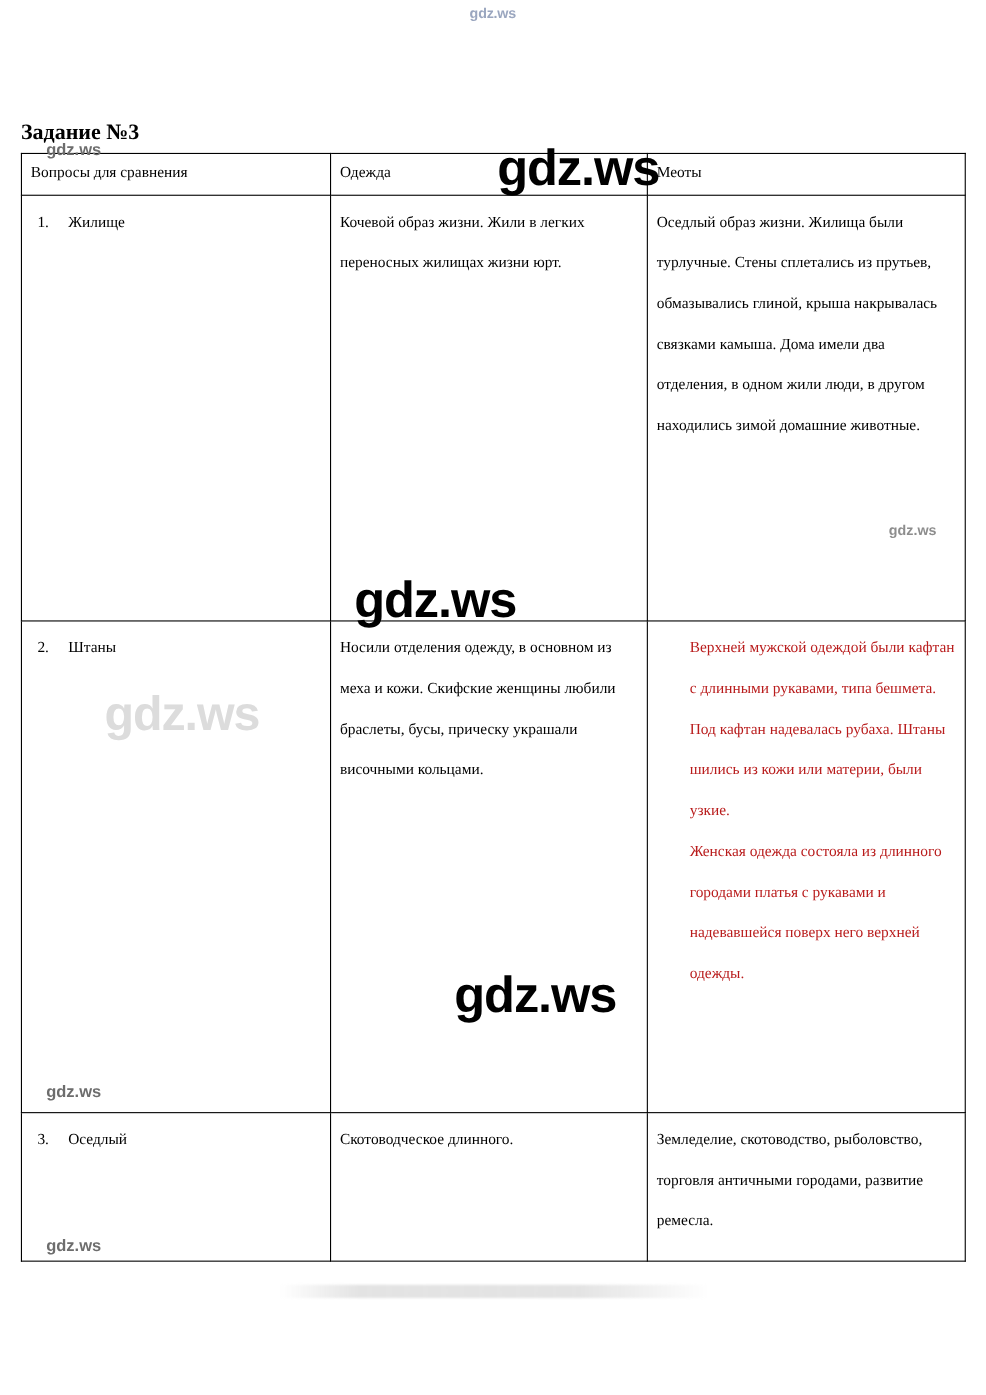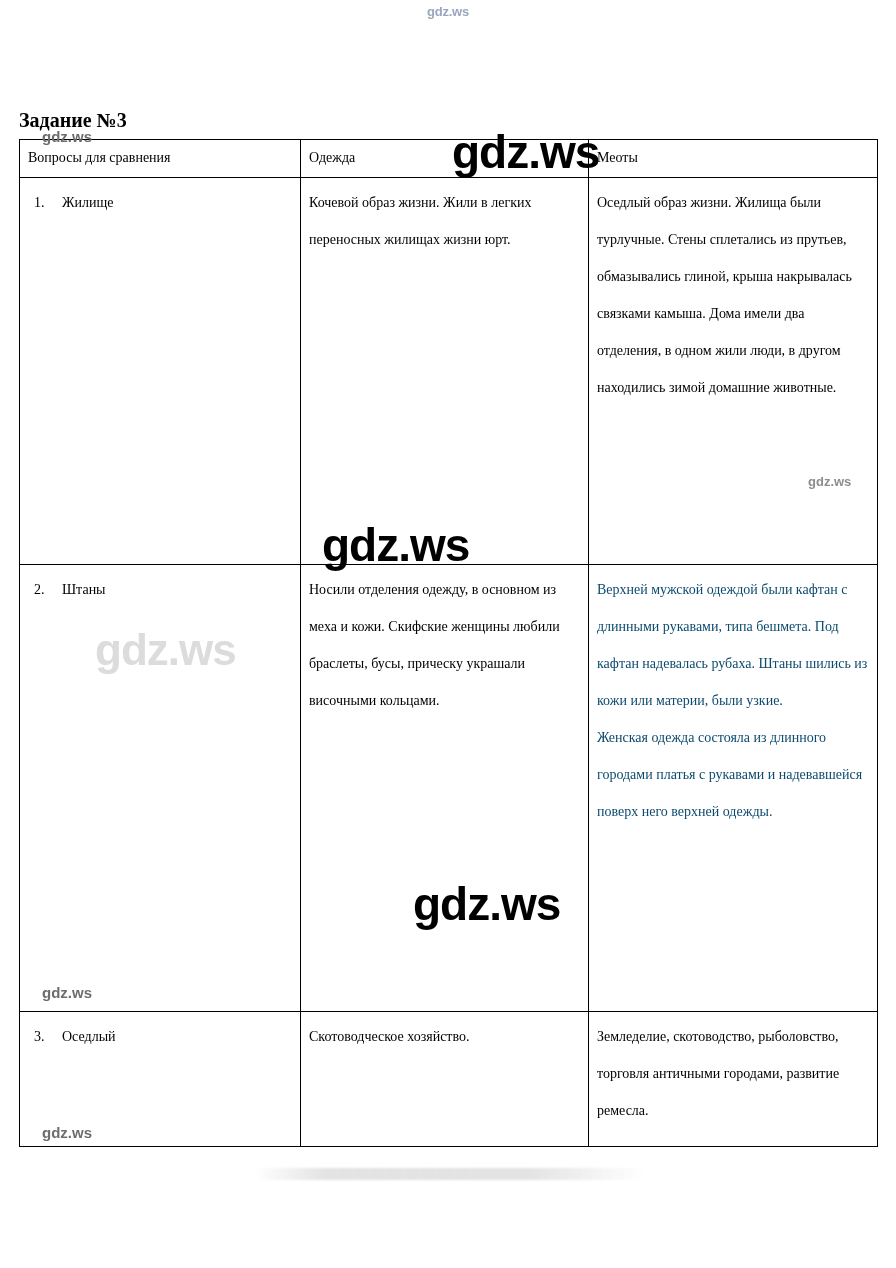--- a/index.html
+++ b/index.html
@@ -89,21 +89,22 @@
 
   td.tall-1 { height: 370px; }
   td.tall-2 { height: 430px; }
   td.tall-3 { height: 118px; }
 
   
   .faded {
     color: #7e7e7e;
   }
   .faded-strong {
-    color: #0c4a6e;
+    color: #b91c1c;
+    margin-left: 30px;
   }
 
   
   .wm {
     position: absolute;
     font-family: "Liberation Sans", sans-serif;
     font-weight: bold;
     pointer-events: none;
     white-space: nowrap;
   }
@@ -191,21 +192,21 @@
           <p class="cell-para faded-strong">Верхней мужской одеждой были кафтан с длинными рукавами, типа бешмета. Под кафтан надевалась рубаха. Штаны шились из кожи или материи, были узкие.</p>
           <p class="cell-para faded-strong">Женская одежда состояла из длинного городами платья с рукавами и надевавшейся поверх него верхней одежды.</p>
         </td>
       </tr>
       <tr>
         <td class="tall-3">
           <span class="row-label">
             <span class="row-num">3.</span><span>Оседлый</span>
           </span>
         </td>
-        <td class="tall-3">Скотоводческое хозяйство.</td>
+        <td class="tall-3">Скотоводческое длинного.</td>
         <td class="tall-3">Земледелие, скотоводство, рыболовство, торговля античными городами, развитие ремесла.</td>
       </tr>
     </tbody>
   </table>
 
   <div class="wm wm-big wm-1">gdz.ws</div>
   <div class="wm wm-big wm-2">gdz.ws</div>
   <div class="wm wm-big wm-3">gdz.ws</div>
 
   <div class="wm wm-small wm-s1">gdz.ws</div>

